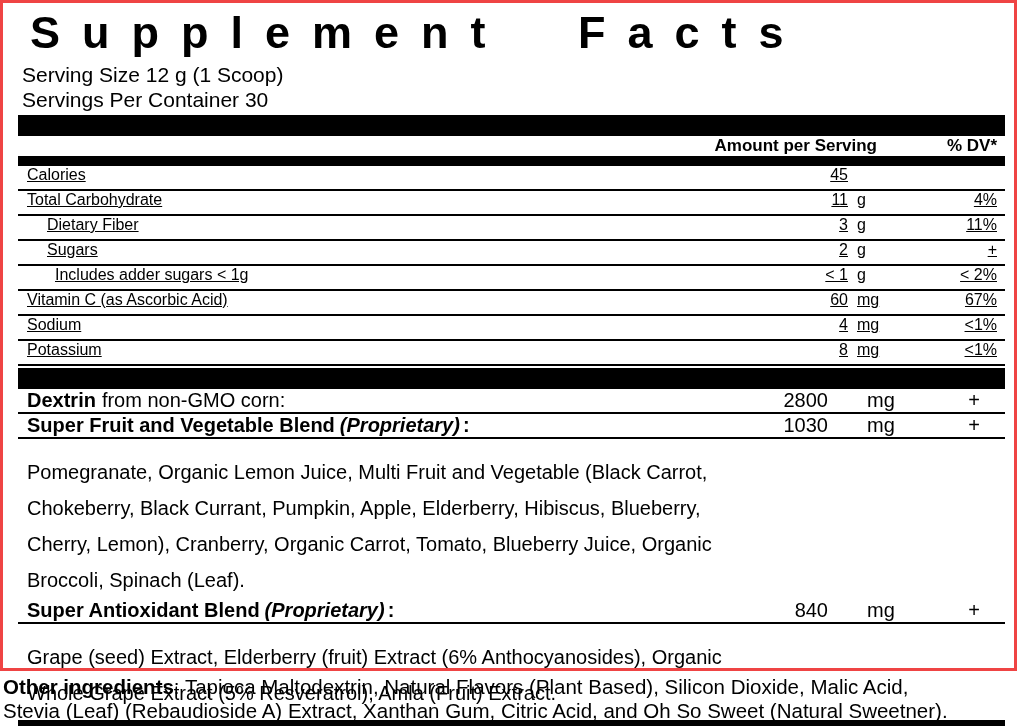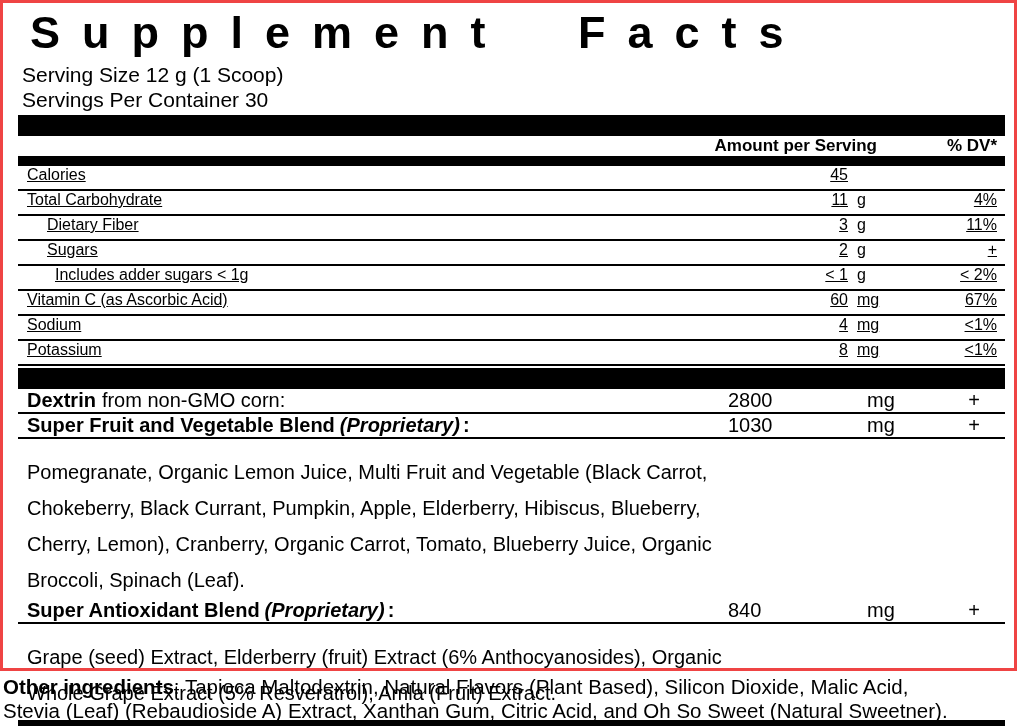--- a/index.html
+++ b/index.html
@@ -37,21 +37,21 @@
   .nunit { width:60px; text-align:left; margin-left:9px; }
   .ndv { width:88px; text-align:right; padding-right:8px; white-space:nowrap; }
   .brow {
     display:flex; align-items:center; height:25px; font-size:20px;
     border-bottom:2px solid #000;
   }
   .bname { flex:1; padding-left:9px; font-weight:bold; white-space:nowrap; }
   .bname .prop { font-style:italic; margin-left:5px; }
   .bname .colon { margin-left:3px; }
   .bname .rest { font-weight:normal; margin-left:6px; }
-  .bval { width:100px; }
+  .bval { width:100px; text-align:right; }
   .bunit { width:40px; text-align:left; margin-left:39px; }
   .bdv { width:98px; text-align:right; padding-right:25px; }
   .desc { font-size:20px; line-height:36px; padding:15px 0 1px 9px; max-width:720px; }
   .footnote { font-size:20px; font-weight:bold; line-height:20px; margin:6px 0 0 3px; }
   .other {
     position:absolute; left:3px; top:675px; font-size:20.5px; line-height:24px;
     max-width:955px;
   }
   .other .b { font-weight:bold; }
 </style>

